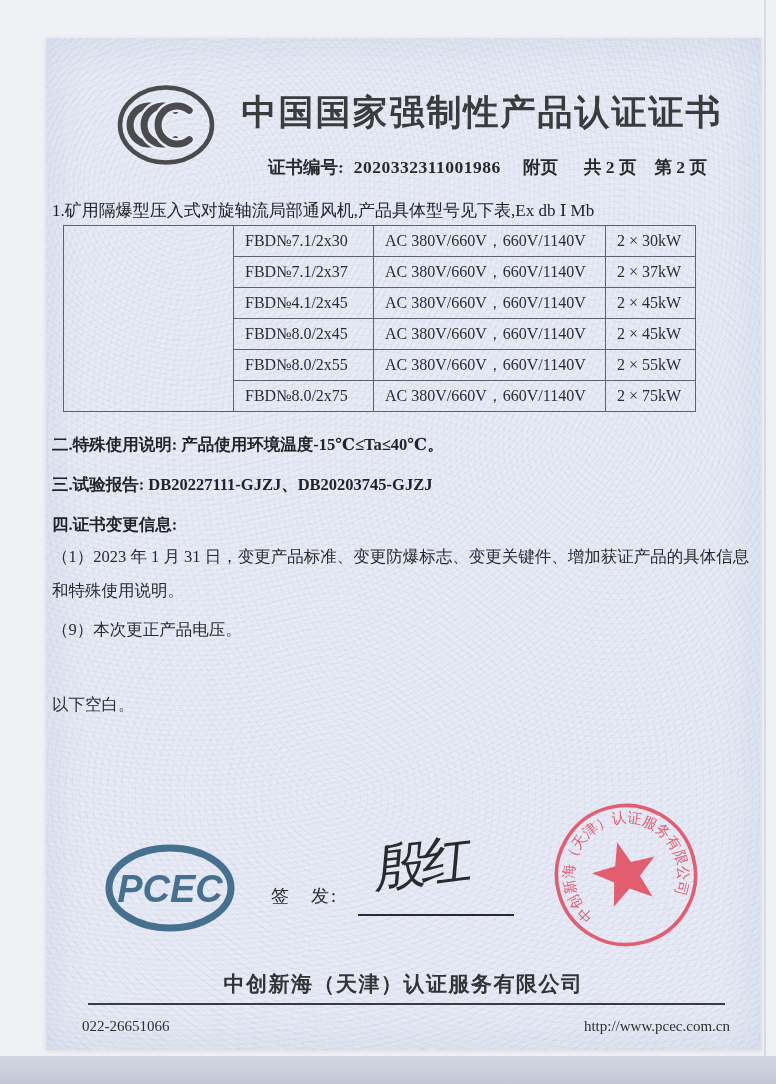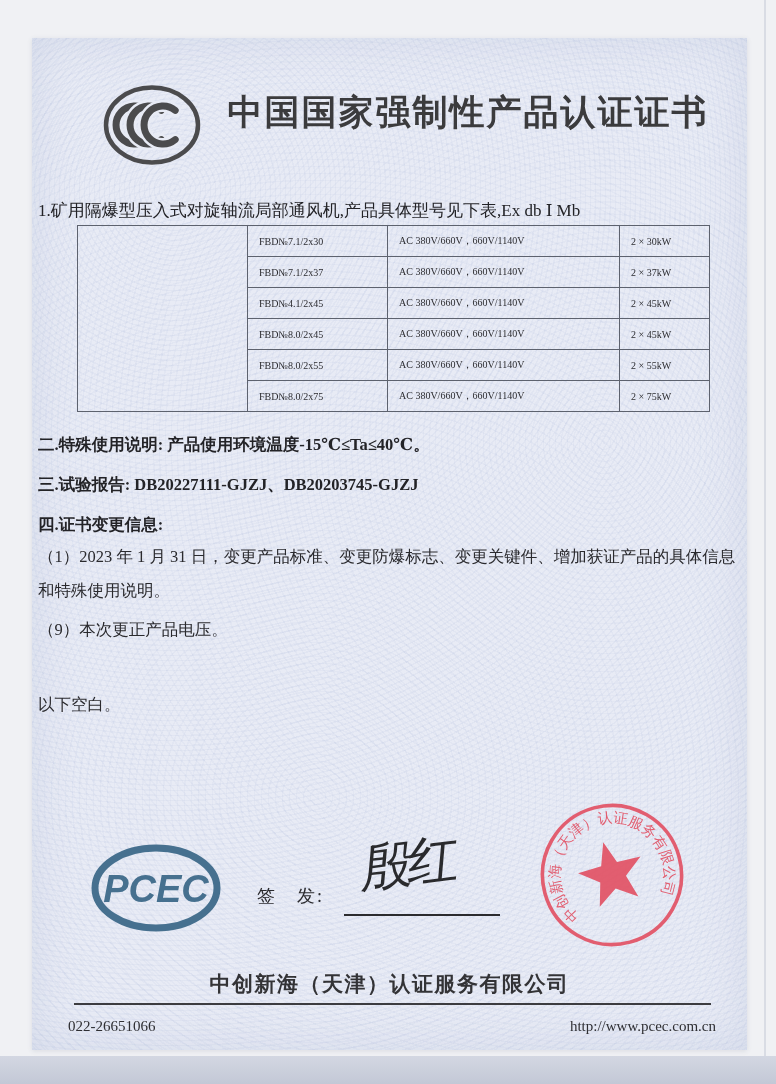--- a/index.html
+++ b/index.html
@@ -13,21 +13,21 @@
   }
   .scan-edge-right {
     position:absolute; left:764px; top:0; width:2px; height:1084px;
     background:#d9dce4;
   }
   .scan-bottom-strip {
     position:absolute; left:0; top:1056px; width:776px; height:28px;
     background:linear-gradient(#d3d7e2,#c3c8d6);
   }
   .paper {
-    position:absolute; left:32px; top:38px; width:715px; height:1012px;
+    position:absolute; left:46px; top:38px; width:715px; height:1012px;
     background-color:#e8ebf5;
     background-image:
       repeating-radial-gradient(circle at 20% 15%, rgba(130,150,200,.07) 0 1.5px, transparent 1.5px 5px),
       repeating-radial-gradient(circle at 80% 40%, rgba(130,150,200,.06) 0 1.5px, transparent 1.5px 6px),
       repeating-radial-gradient(circle at 40% 75%, rgba(130,150,200,.06) 0 1.5px, transparent 1.5px 7px);
     box-shadow: inset 0 0 45px rgba(175,185,212,.35), 0 1px 5px rgba(60,70,100,.12);
   }
   .abs { position:absolute; }
 
   
@@ -43,21 +43,21 @@
   .cert-line .num { margin-left:10px; letter-spacing:.5px; }
   .cert-line .gap1 { margin-left:22px; }
   .cert-line .gap2 { margin-left:26px; }
   .cert-line .gap3 { margin-left:18px; }
 
   
   .product-line { left:6px; top:161px; width:705px; font-size:17px; color:#232327; }
   table.spec {
     position:absolute; left:17px; top:187px;
     border-collapse:collapse; table-layout:fixed;
-    font-size:10px; color:#2c2c30;margin-left:28px;
+    font-size:16px; color:#2c2c30;
   }
   table.spec td {
     border:1px solid #5d626e; height:31px; padding:0 0 0 11px;
     white-space:nowrap; overflow:hidden;
   }
   td.c-blank { width:170px; }
   td.c-model { width:140px; }
   td.c-volt  { width:232px; }
   td.c-power { width:90px; }
 
@@ -104,20 +104,23 @@
       <path d="M 45.2,27.4 A 19,19 0 1 0 45.2,56.6" stroke="#4b4b4d" stroke-width="7"></path>
       <path d="M 59.2,27.4 A 19,19 0 1 0 59.2,56.6" stroke="#e8ebf5" stroke-width="12"></path>
       <path d="M 59.2,27.4 A 19,19 0 1 0 59.2,56.6" stroke="#4b4b4d" stroke-width="7"></path>
       <path d="M 73.2,27.4 A 19,19 0 1 0 73.2,56.6" stroke="#e8ebf5" stroke-width="12"></path>
       <path d="M 73.2,27.4 A 19,19 0 1 0 73.2,56.6" stroke="#4b4b4d" stroke-width="7"></path>
     </g>
   </svg>
 
   <div class="abs doc-title">中国国家强制性产品认证证书</div>
 
+  <div class="abs cert-line">
+    <span>证书编号:</span><span class="num">2020332311001986</span><span class="gap1">附页</span><span class="gap2">共 2 页</span><span class="gap3">第 2 页</span>
+  </div>
 
   <div class="abs product-line">1.矿用隔爆型压入式对旋轴流局部通风机,产品具体型号见下表,Ex db Ⅰ Mb</div>
 
   <table class="spec">
     <tbody>
       <tr>
         <td class="c-blank" rowspan="6"></td>
         <td class="c-model">FBD№7.1/2x30</td>
         <td class="c-volt">AC 380V/660V，660V/1140V</td>
         <td class="c-power">2 × 30kW</td>

